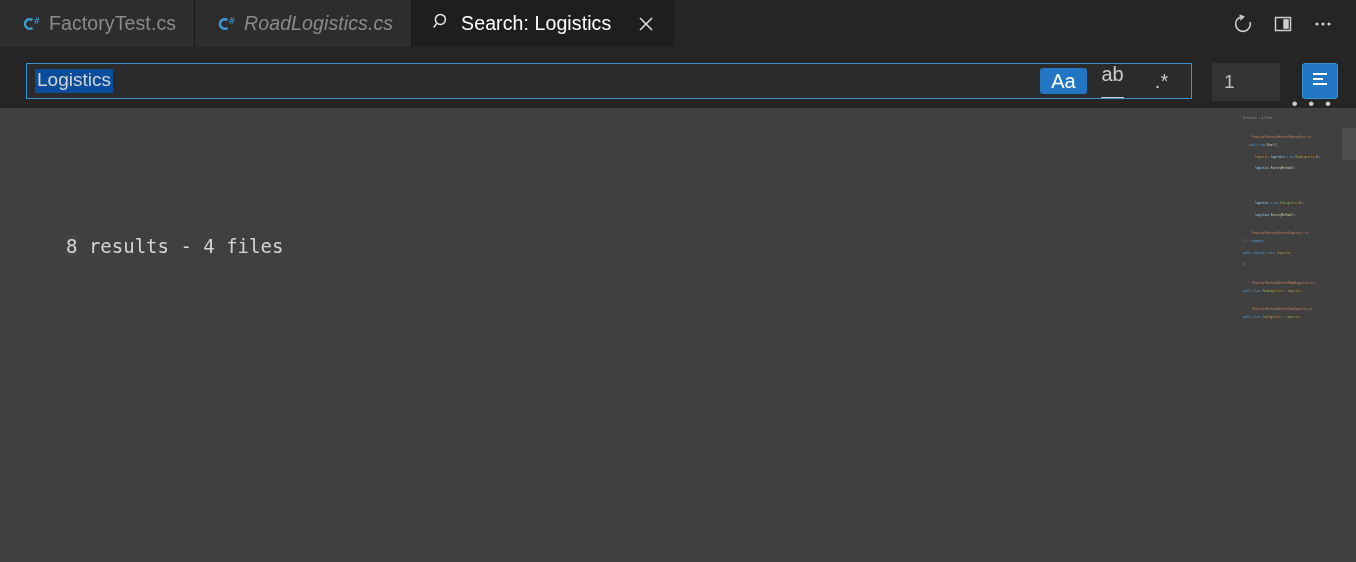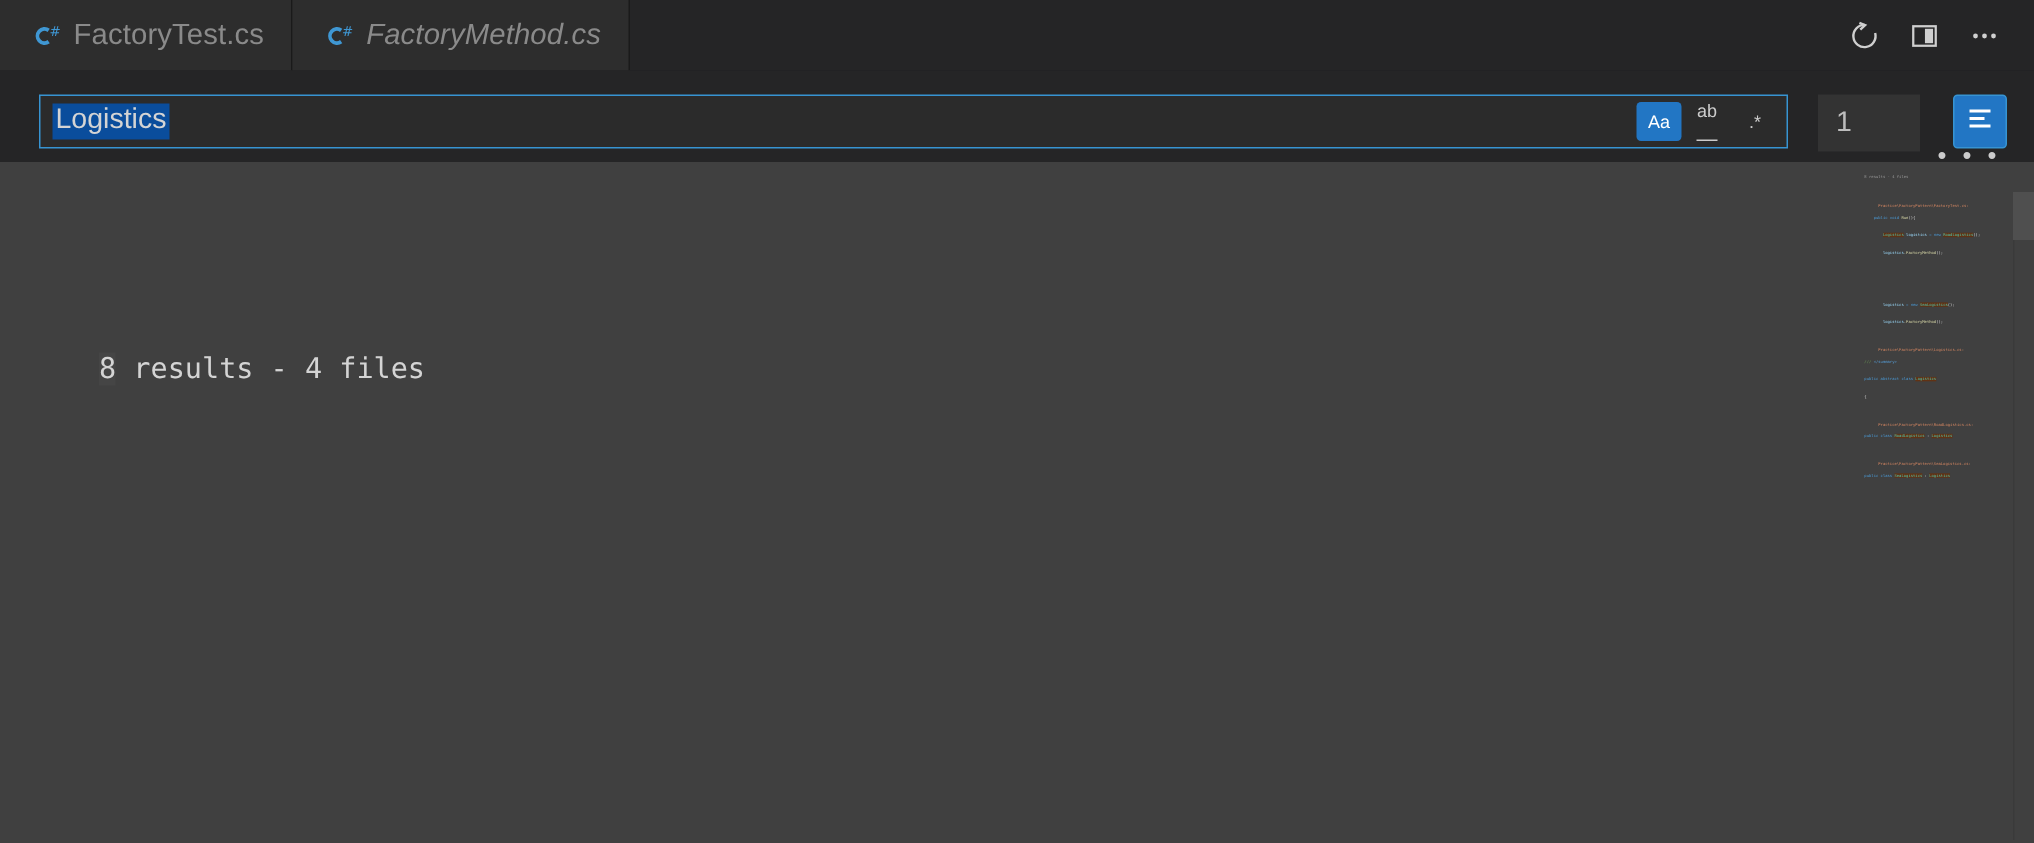--- a/index.html
+++ b/index.html
@@ -101,23 +101,23 @@
   .search-toggles {
     position:absolute;
     right:2px; top:2px;
     height:30px;
     display:flex;
     align-items:center;
     gap:2px;
     padding:0 4px;
   }
   .tgl {
-    width:30px; height:26px;
+    width:47px; height:26px;
     display:flex; align-items:center; justify-content:center;
-    font-size:12px;
+    font-size:20px;
     color:#cccccc;
     border-radius:3px;
     cursor:pointer;
     font-family:"Liberation Sans", sans-serif;
   }
   .tgl.on { background:#2276c4; color:#ffffff; }
   .tgl .ul { border-bottom:1.5px solid #cccccc; padding-bottom:13px; line-height:1; }
 
   .context-box {
     width:68px; height:38px;
@@ -263,23 +263,38 @@
     <span class="tlabel">FactoryTest.cs</span>
   </div>
 
   <div class="tab italic">
     <span class="cs-icon">
       <svg width="20" height="20" viewBox="0 0 20 20">
         <path d="M13.2 5.1a6 6 0 1 0 0 9.8l-1.5-2.2a3.4 3.4 0 1 1 0-5.4z" fill="#3f97d3"></path>
         <text x="13" y="10" font-size="9" fill="#3f97d3" font-family="DejaVu Sans, sans-serif">#</text>
       </svg>
     </span>
-    <span class="tlabel">FactoryMethod.cs</span>
-  </div>
-
+    <span class="tlabel">RoadLogistics.cs</span>
+  </div>
+
+  <div class="tab active">
+    <span class="search-glyph">
+      <svg width="20" height="20" viewBox="0 0 20 20">
+        <circle cx="8.4" cy="8.4" r="5" fill="none" stroke="#e8e8e8" stroke-width="1.5"></circle>
+        <line x1="4.6" y1="12.4" x2="1.8" y2="16.5" stroke="#e8e8e8" stroke-width="1.5"></line>
+      </svg>
+    </span>
+    <span class="tlabel">Search: Logistics</span>
+    <span class="tab-close">
+      <svg width="20" height="20" viewBox="0 0 20 20">
+        <line x1="4" y1="4" x2="16" y2="16" stroke="#e0e0e0" stroke-width="1.6"></line>
+        <line x1="16" y1="4" x2="4" y2="16" stroke="#e0e0e0" stroke-width="1.6"></line>
+      </svg>
+    </span>
+  </div>
 
   <div class="tabbar-actions">
     <div class="tb-btn">
       <svg width="22" height="22" viewBox="0 0 22 22">
         <path d="M11 3.6a7.4 7.4 0 1 0 7.1 5.4" fill="none" stroke="#cfcfcf" stroke-width="1.6"></path>
         <polyline points="7.6,2.2 11.4,3.8 8.2,6.8" fill="none" stroke="#cfcfcf" stroke-width="1.6"></polyline>
       </svg>
     </div>
     <div class="tb-btn">
       <svg width="22" height="22" viewBox="0 0 22 22">

